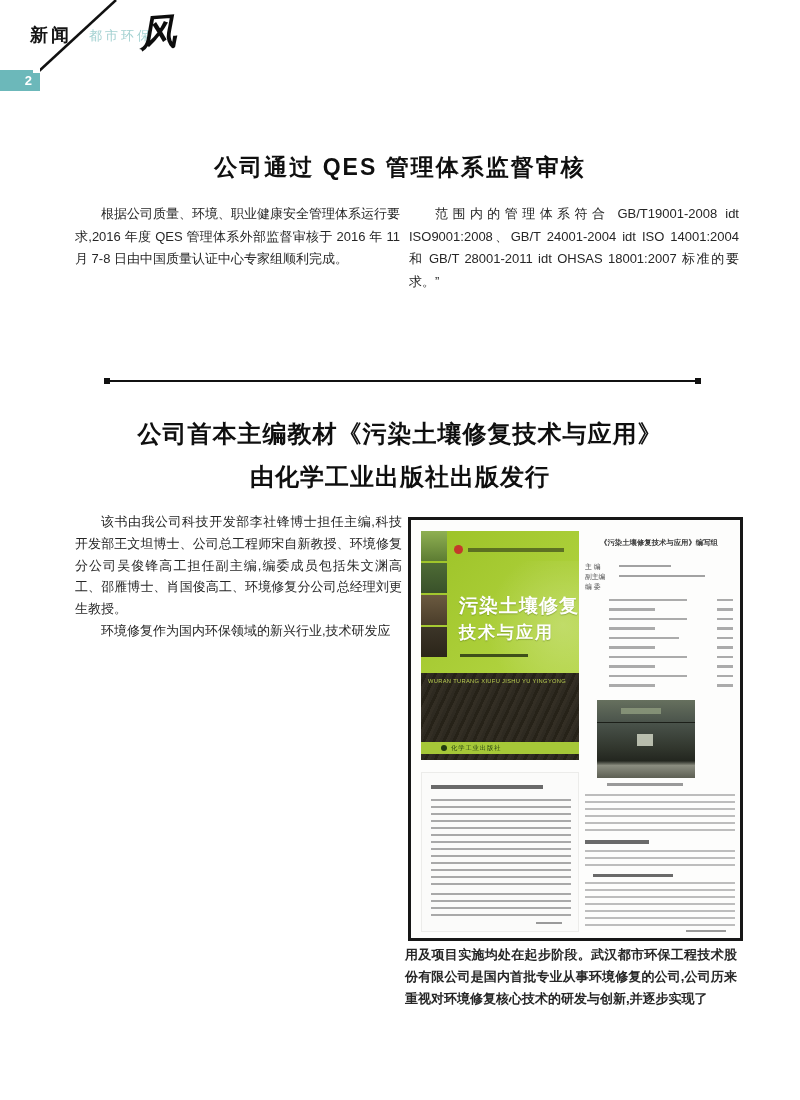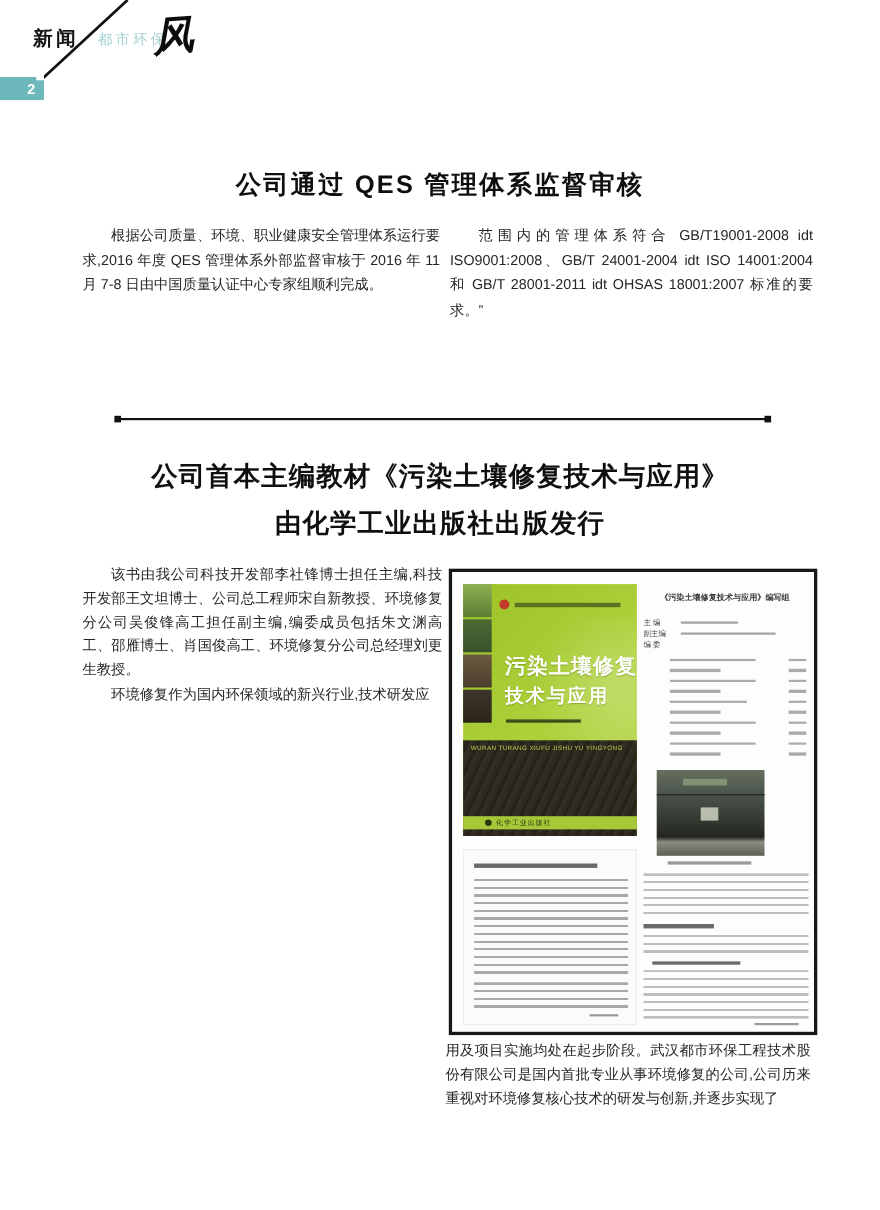--- a/index.html
+++ b/index.html
@@ -32,21 +32,21 @@
   .divider{position:absolute;left:105px;top:380px;width:595px;height:2px;background:#111;}
   .divider::before,.divider::after{content:"";position:absolute;top:-2px;width:6px;height:6px;background:#111;}
   .divider::before{left:-1px;}
   .divider::after{right:-1px;}
 
   
   .a2-title{position:absolute;left:0;top:412px;width:800px;text-align:center;font-size:24px;
             font-weight:bold;letter-spacing:1px;line-height:43px;color:#0f0f0f;}
   .a2-left{left:75px;top:511px;width:327px;line-height:21.8px;}
   .a2-cont{left:405px;top:944px;width:332px;line-height:21.8px;}
-  .a2-cont p{text-indent:0;}
+  .a2-cont p{text-indent:0;font-weight:bold;}
 
   
   .frame{position:absolute;left:408px;top:517px;width:335px;height:424px;box-sizing:border-box;
          border:3px solid #171717;background:#fdfdfc;}
   .frame *{box-sizing:border-box;}
 
   
   .cover{position:absolute;left:10px;top:11px;width:158px;height:229px;overflow:hidden;
          background:linear-gradient(135deg,#9cc226 0%,#aed13c 55%,#b9d94e 100%);padding-left:27px;}
   .cover-swirl{position:absolute;right:-20px;top:30px;width:120px;height:160px;

